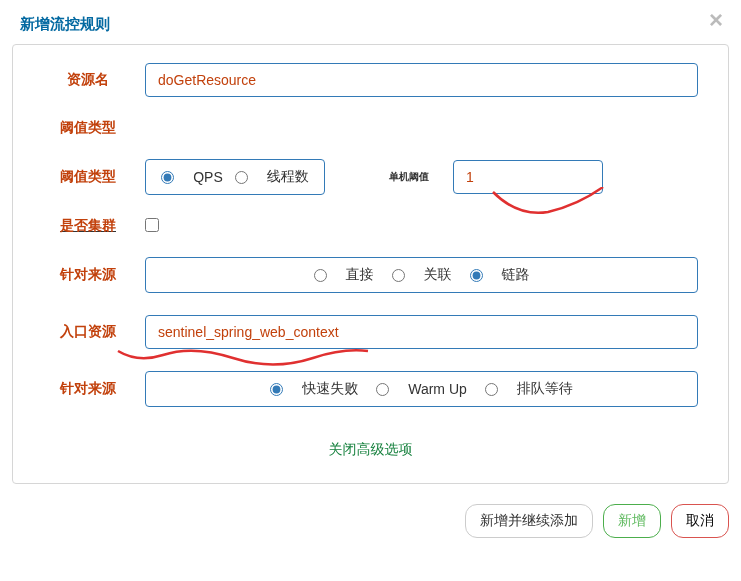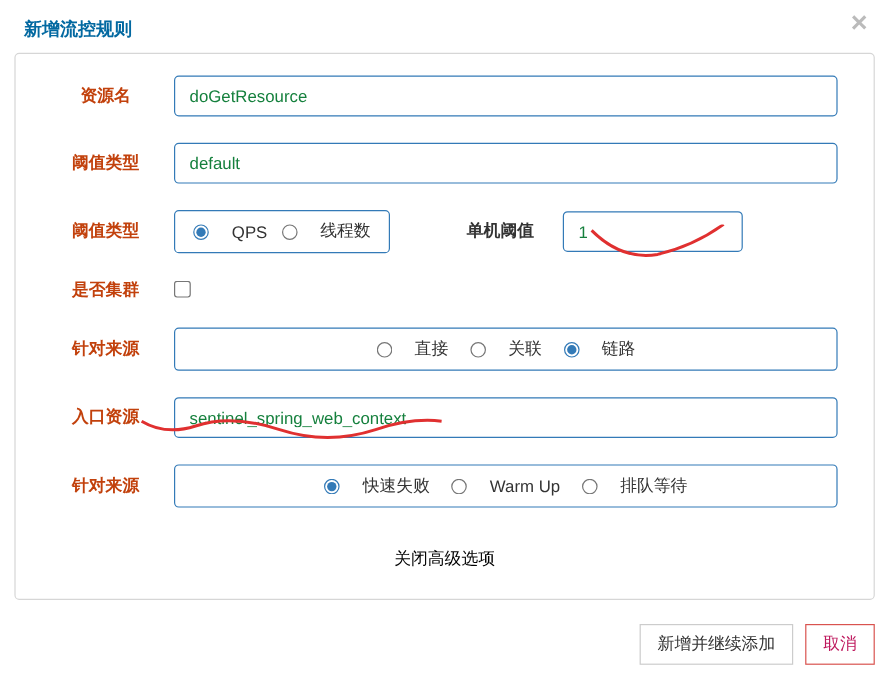--- a/index.html
+++ b/index.html
@@ -39,41 +39,42 @@
       margin: 0 12px;
       padding: 18px 30px 18px 30px;
       position: relative;
     }
     .form-row {
       display: flex;
       align-items: center;
       margin-bottom: 22px;
     }
     .form-row.cluster-row {
+      text-decoration: underline;
     }
     .label {
       width: 90px;
       text-align: center;
       font-weight: bold;
       color: #c2410c;
       font-size: 14px;
       flex-shrink: 0;
     }
     .field {
       flex: 1;
       margin-left: 12px;
     }
     .text-input {
       width: 100%;
       height: 34px;
       border: 1px solid #337ab7;
       border-radius: 4px;
       padding: 0 12px;
       font-size: 14px;
-      color: #15803d;
+      color: #c2410c;
       outline: none;
     }
     .text-input.short {
       width: 150px;
     }
     .radio-box {
       border: 1px solid #337ab7;
       border-radius: 4px;
       height: 36px;
       display: flex;
@@ -104,58 +105,58 @@
       height: 14px;
       cursor: pointer;
     }
     .threshold-row {
       display: flex;
       align-items: center;
       gap: 24px;
     }
     .threshold-label {
       font-weight: bold;
-      font-size: 14px;
+      font-size: 10px;
       margin-left: 40px;
     }
     .advanced-link {
       text-align: center;
       padding: 12px 0 6px 0;
     }
     .advanced-link a {
-      color: #000000;
+      color: #15803d;
       text-decoration: none;
       font-size: 14px;
       cursor: pointer;
     }
     .modal-footer {
       display: flex;
       justify-content: flex-end;
       gap: 10px;
       padding: 20px 12px 12px 12px;
     }
     .btn {
       height: 34px;
       padding: 0 14px;
-      border-radius: 0;
+      border-radius: 12px;
       font-size: 14px;
       cursor: pointer;
       background: #fff;
     }
     .btn-default {
       border: 1px solid #ccc;
       color: #333;
     }
     .btn-success {
       border: 1px solid #4cae4c;
       color: #5cb85c;
     }
     .btn-danger {
       border: 1px solid #d9534f;
-      color: #be185d;
+      color: #000000;
     }
     .annotation {
       position: absolute;
       pointer-events: none;
     }
   </style>
 </head>
 <body>
 
 <div class="modal-header">
@@ -167,23 +168,20 @@
 
   <div class="form-row">
     <div class="label">资源名</div>
     <div class="field">
       <input class="text-input" value="doGetResource" style="">
     </div>
   </div>
 
   <div class="form-row">
     <div class="label">阈值类型</div>
-    <div class="field">
-      <input class="text-input" value="default" style="">
-    </div>
   </div>
 
   <div class="form-row">
     <div class="label">阈值类型</div>
     <div class="field threshold-row">
       <div class="radio-box small">
         <label class="radio-item">
           <input type="radio" name="ttype" checked="" style="">
           <span>QPS</span>
         </label>
@@ -259,14 +257,15 @@
     <path d="M 5 5 Q 30 30 60 25 Q 90 18 115 0" stroke="#e03030" stroke-width="2.5" fill="none"></path>
   </svg>
   <svg class="annotation" style="left:100px; top:298px;" width="260" height="30">
     <path d="M 5 8 Q 25 20 50 12 Q 80 2 120 15 Q 160 28 200 15 Q 230 5 255 8" stroke="#e03030" stroke-width="2.5" fill="none"></path>
   </svg>
 
 </div>
 
 <div class="modal-footer">
   <button class="btn btn-default">新增并继续添加</button>
+  <button class="btn btn-success">新增</button>
   <button class="btn btn-danger">取消</button>
 </div>
 
 </body></html>

